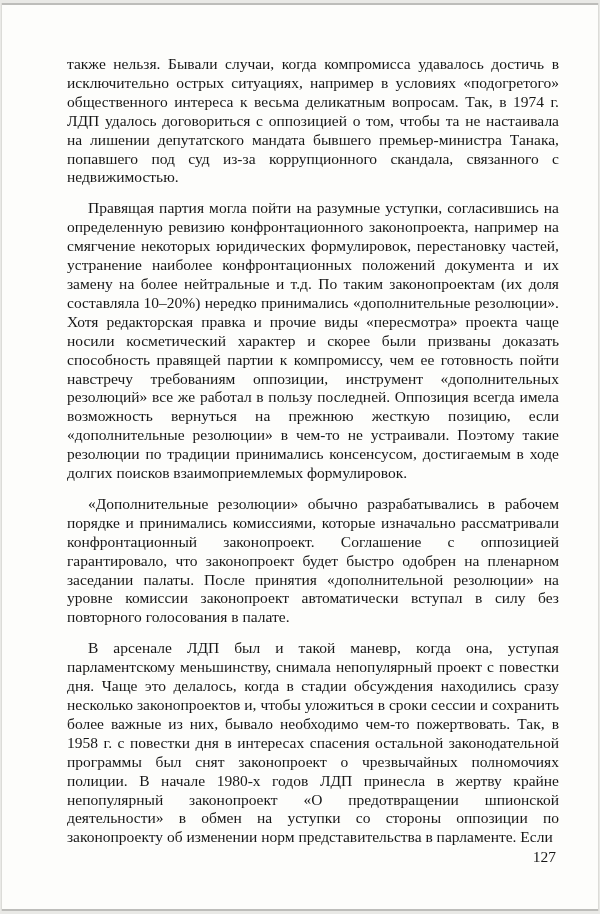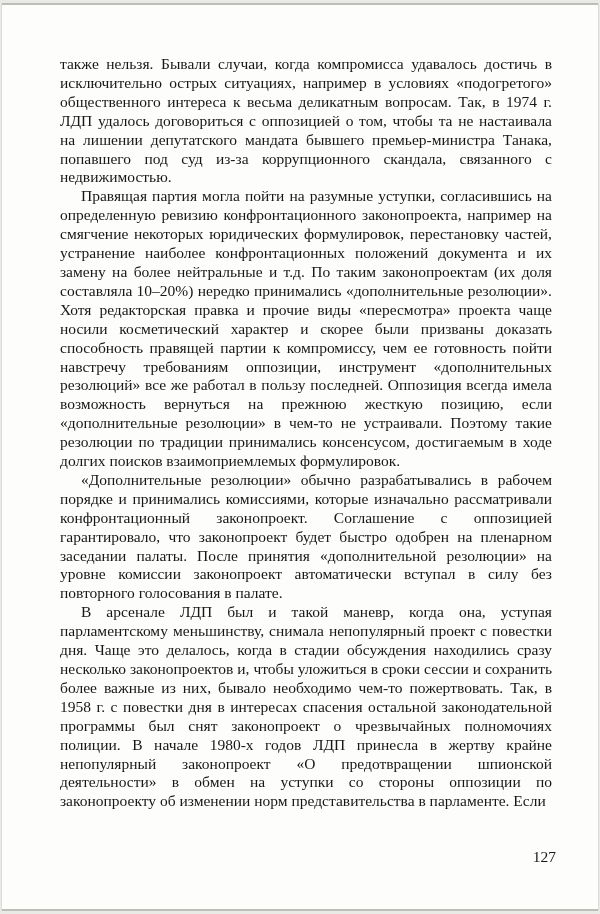--- a/index.html
+++ b/index.html
@@ -24,37 +24,38 @@
     position: absolute;
     left: 0;
     right: 0;
     height: 2px;
     background: #bdbdba;
   }
   .edge-line.top { top: 0; }
   .edge-line.bottom { bottom: 0; }
   .text-column {
     position: absolute;
-    left: 58px;
+    left: 65px;
     top: 52px;
     width: 492px;
     font-family: "Liberation Serif", "DejaVu Serif", serif;
     font-size: 15.5px;
     line-height: 18.9px;
     color: #171717;
     text-align: justify;
     hyphens: auto;
     -webkit-hyphens: auto;
   }
   .text-column p {
     margin: 0;
     padding: 0;
   }
   .text-column p.indent {
     text-indent: 21px;
+    margin-top: 12px;
   }
   .page-number {
     position: absolute;
     top: 845px;
     right: 42px;
     font-family: "Liberation Serif", "DejaVu Serif", serif;
     font-size: 15.5px;
     color: #171717;
   }
 </style>

